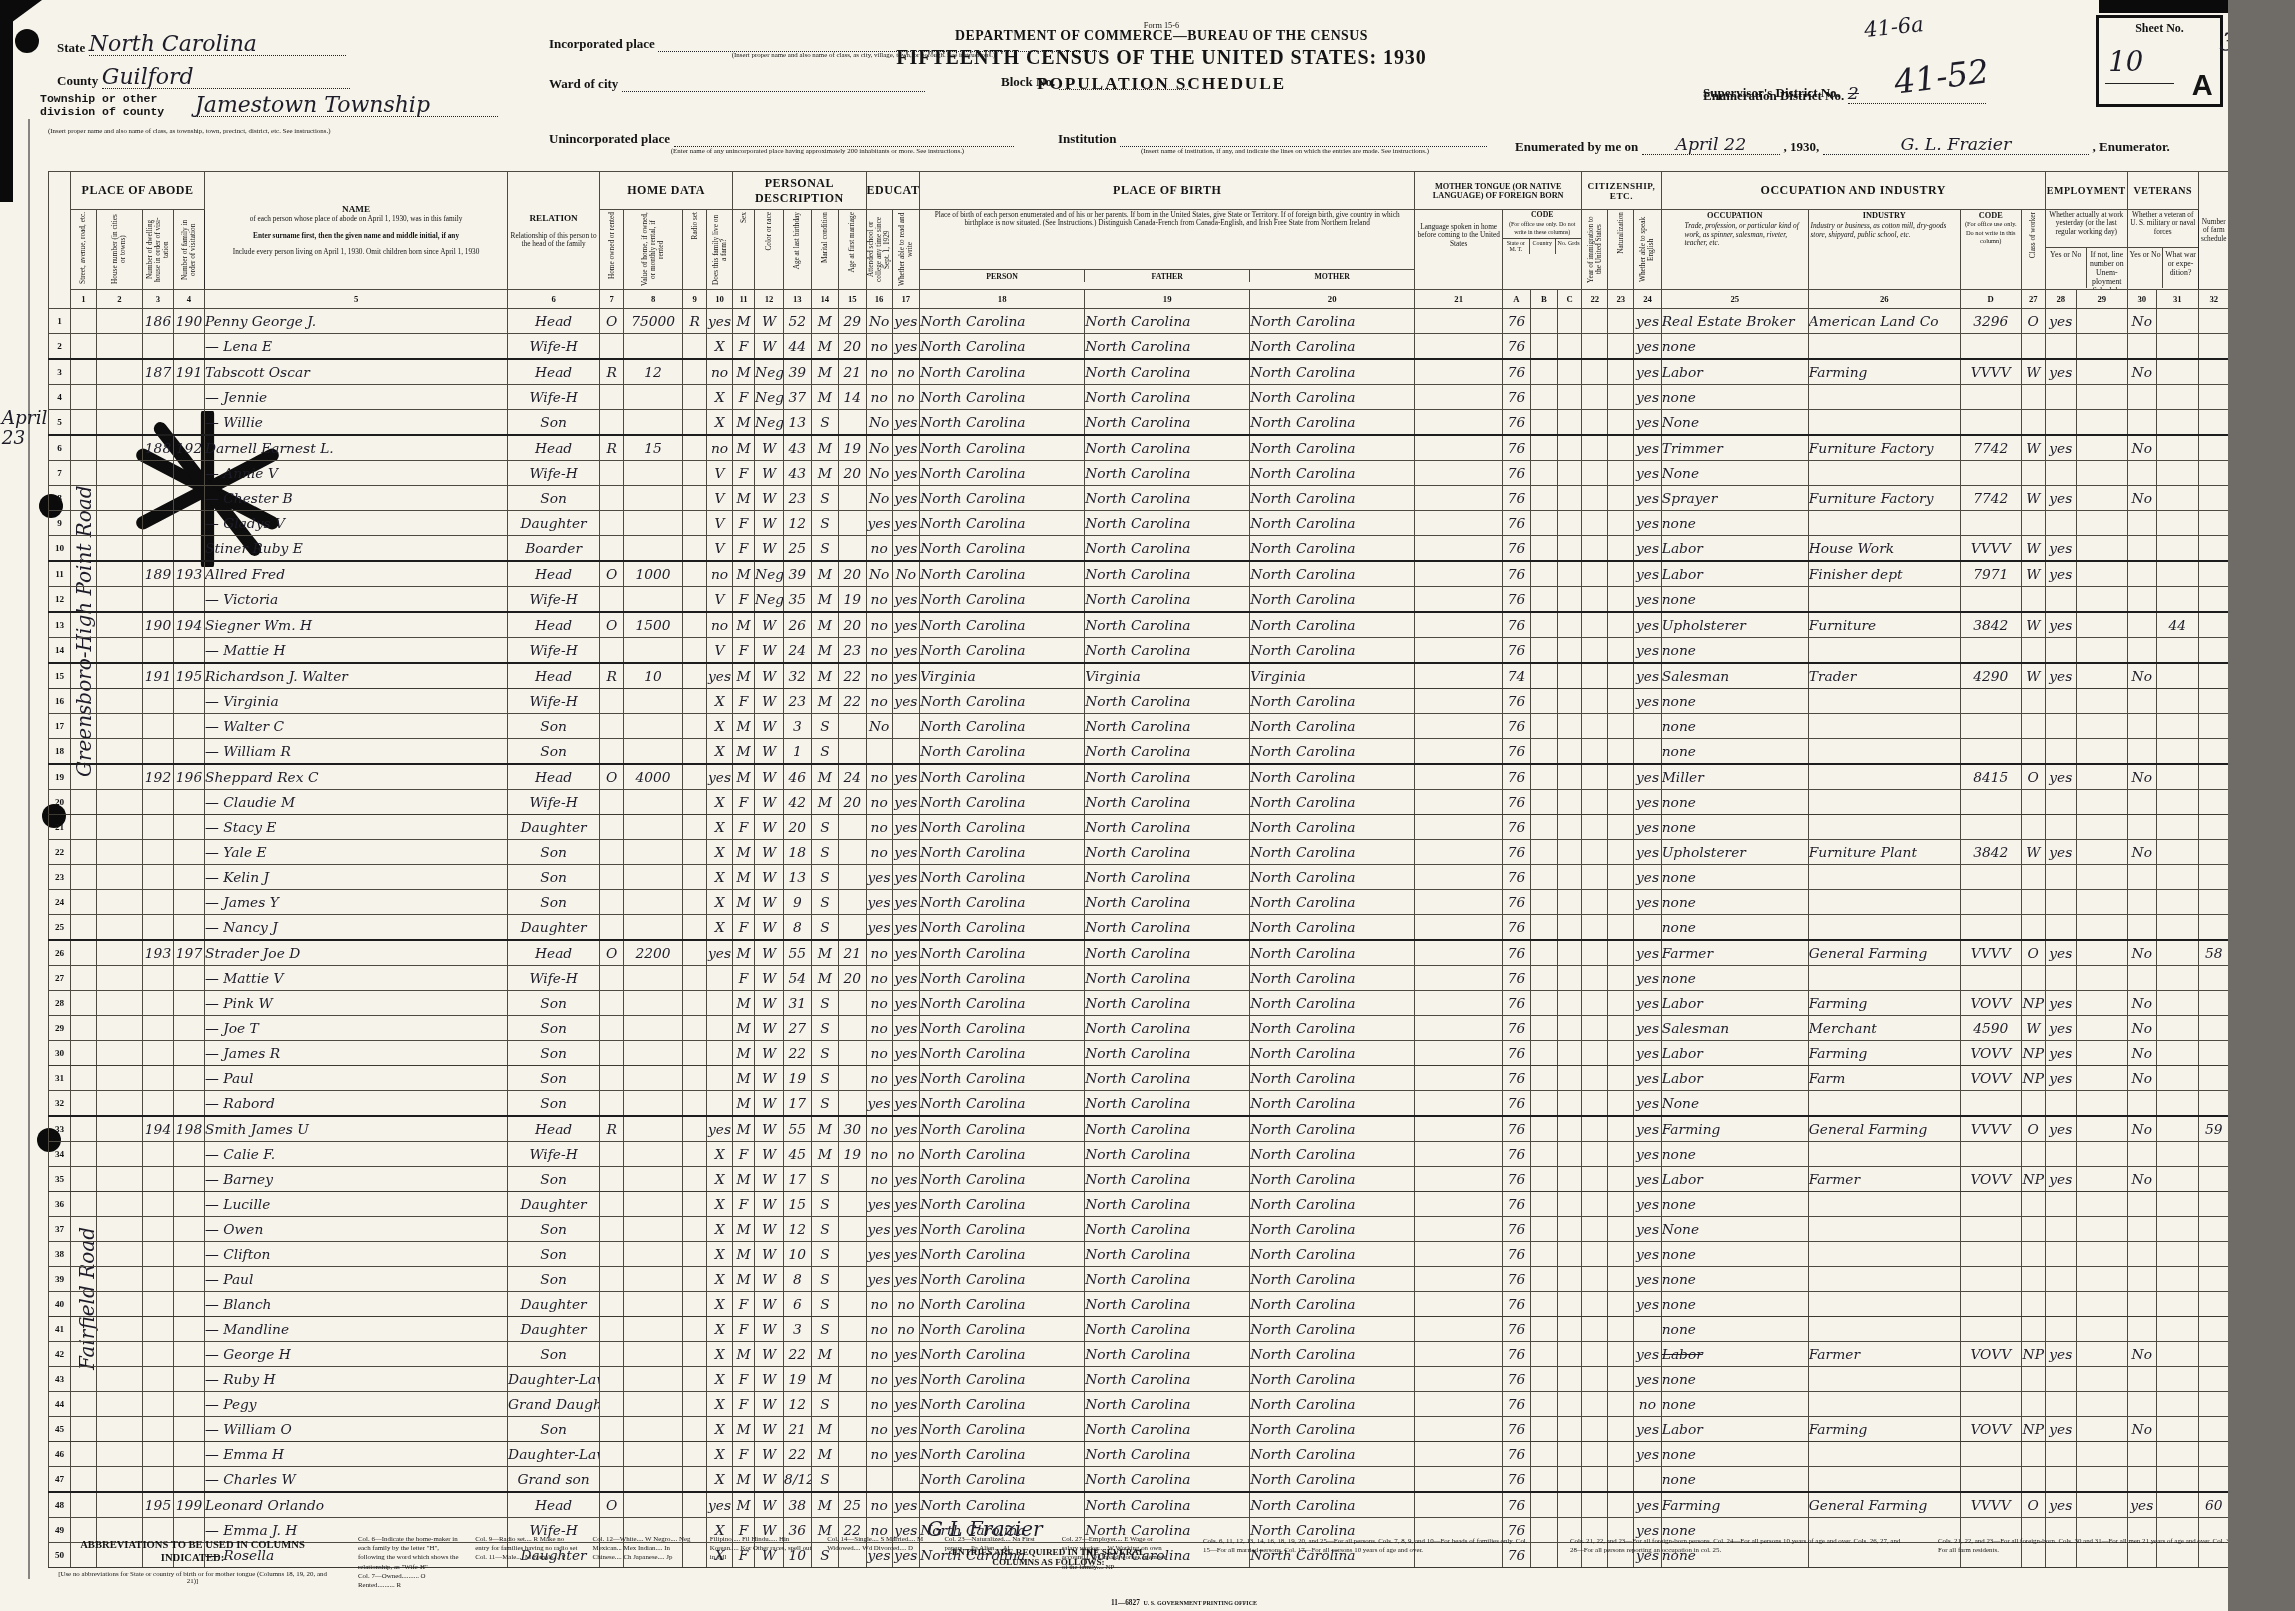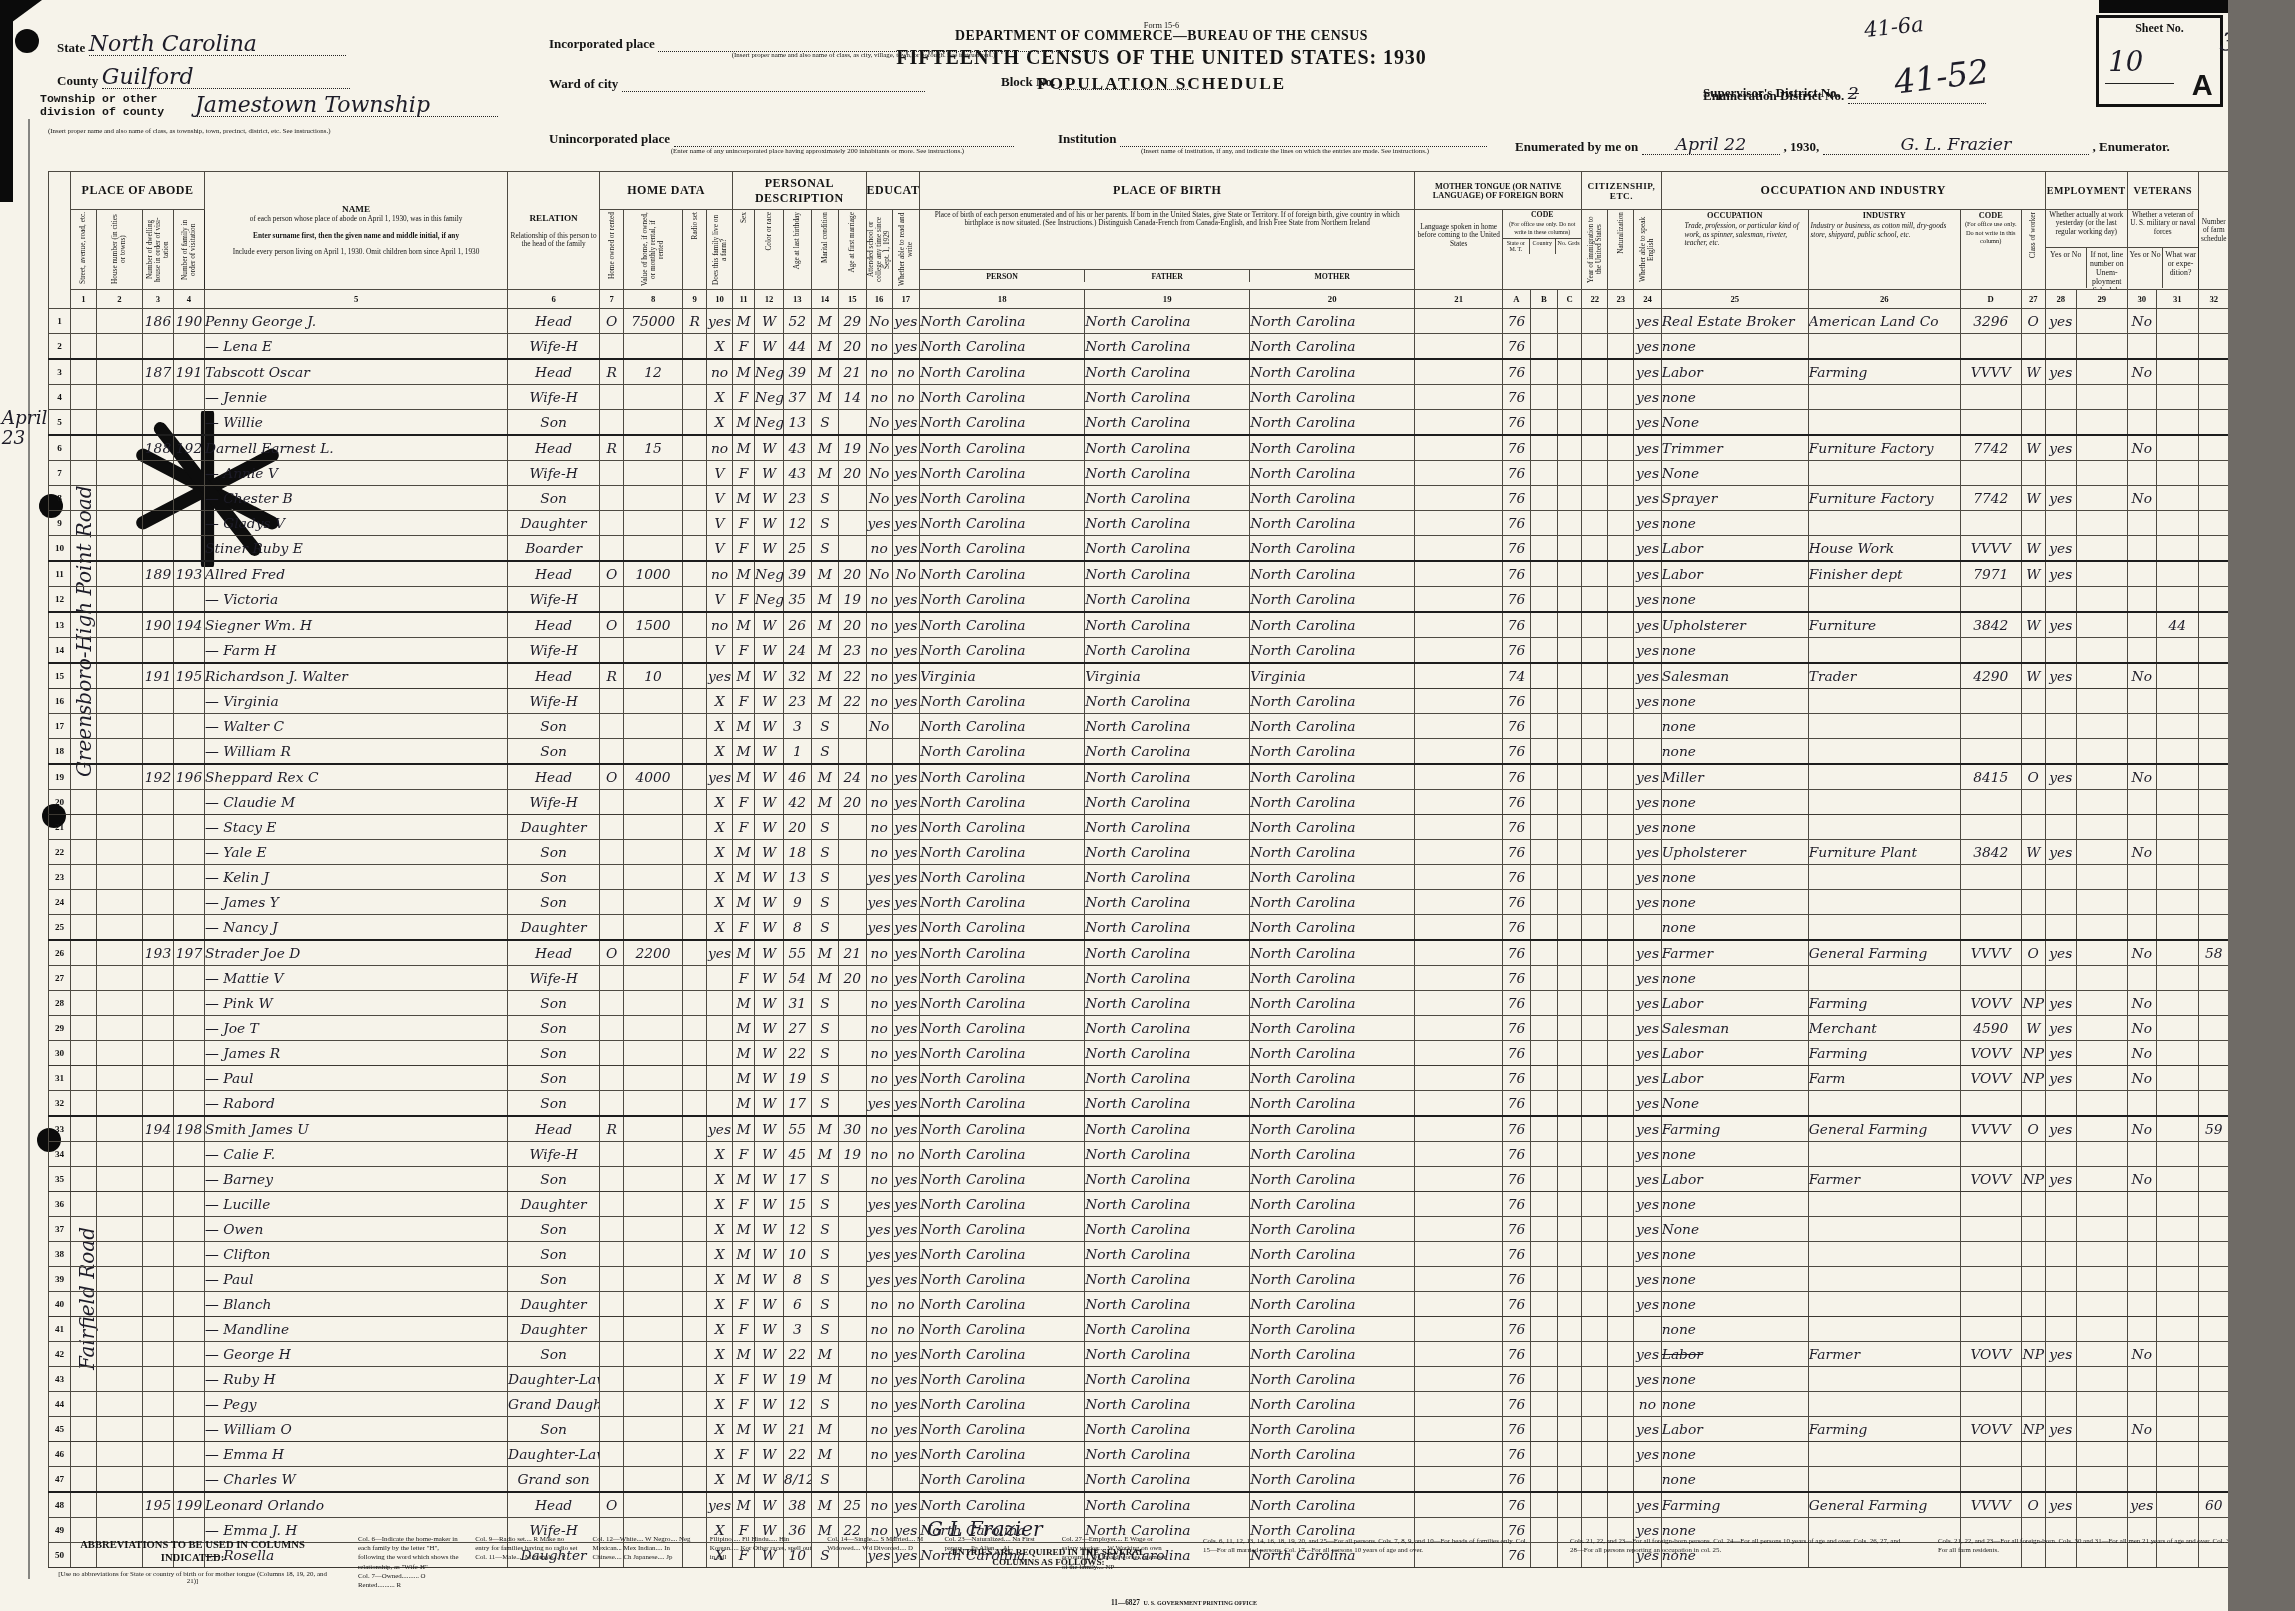--- a/index.html
+++ b/index.html
@@ -908,21 +908,21 @@
           <td class="hw k-c31">44</td>
           <td class="hw k-c32 gb"></td>
           <td class="lnum gb">13</td>
         </tr>
         <tr class="hh">
           <td class="lnum">14</td>
           <td class="hw k-c1"></td>
           <td class="hw k-c2"></td>
           <td class="hw k-c3"></td>
           <td class="hw k-c4"></td>
-          <td class="hw k-c5 gb">— Farm H</td>
+          <td class="hw k-c5 gb">— Mattie H</td>
           <td class="hw k-c6 gb">Wife-H</td>
           <td class="hw k-c7 gb"></td>
           <td class="hw k-c8"></td>
           <td class="hw k-c9"></td>
           <td class="hw k-c10">V</td>
           <td class="hw k-c11 gb">F</td>
           <td class="hw k-c12">W</td>
           <td class="hw k-c13">24</td>
           <td class="hw k-c14">M</td>
           <td class="hw k-c15">23</td>

